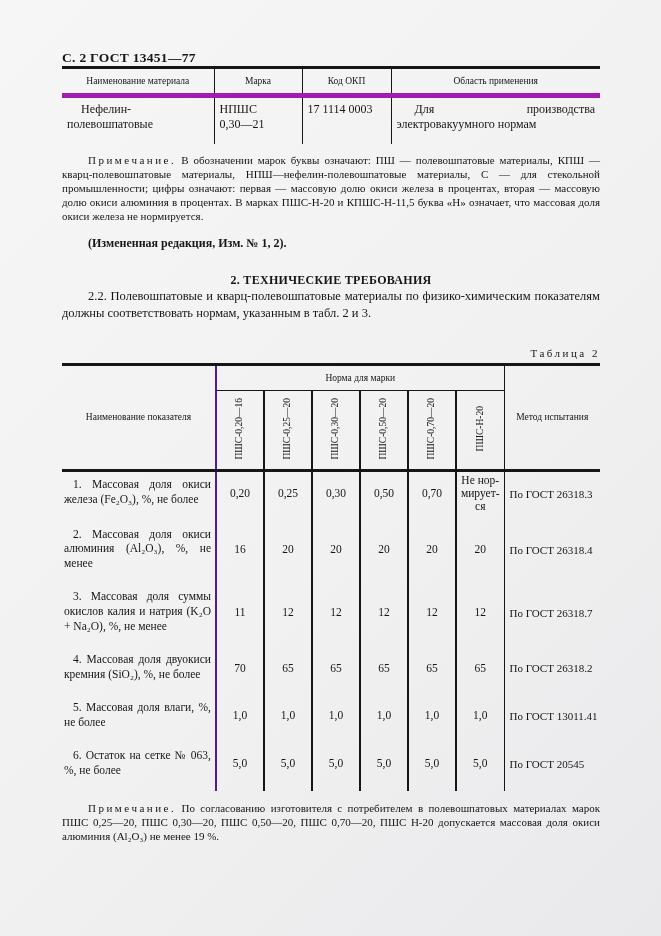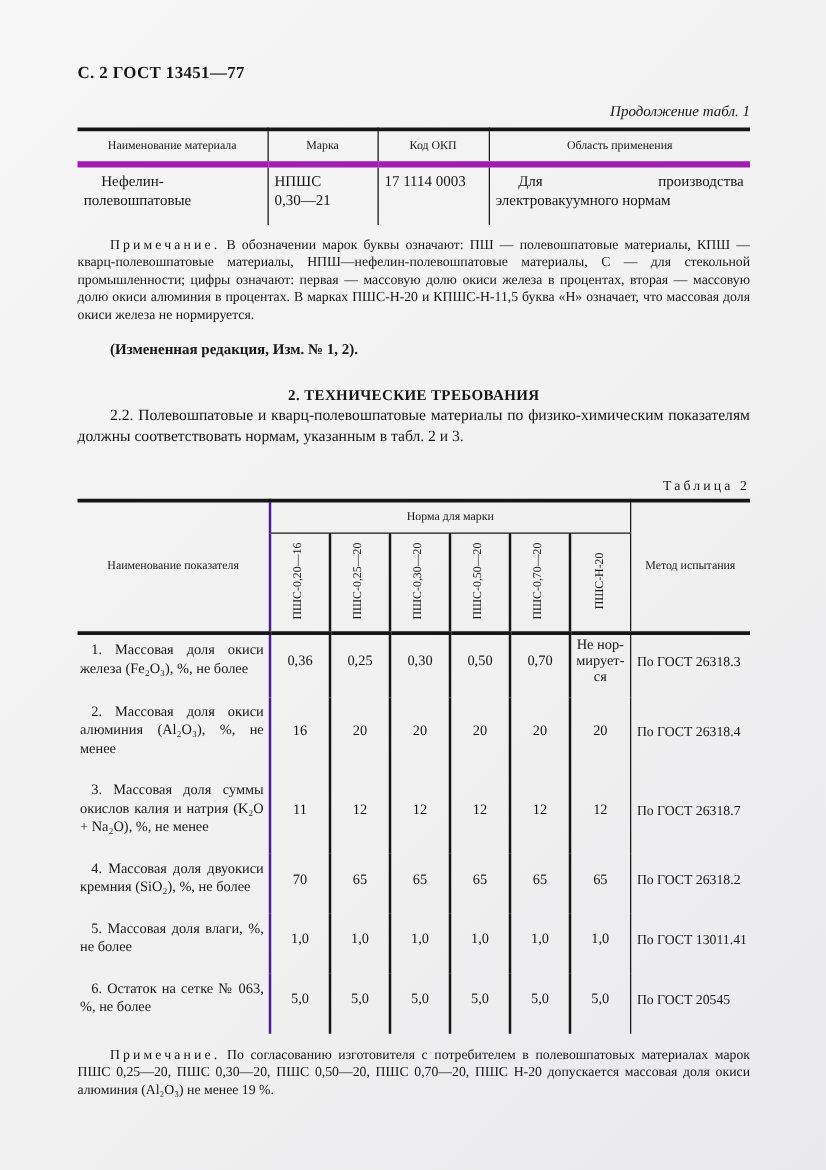--- a/index.html
+++ b/index.html
@@ -55,21 +55,20 @@
   .t2 td.method { vertical-align: middle; padding: 2px 2px 8px 5px; font-size: 11px; white-space: nowrap; }
   .note2 { margin-top: 10px; }
 </style>
 </head>
 <body>
 
 <div class="content">
 
   <div class="running-header">С. 2 ГОСТ 13451—77</div>
 
-  <div class="continuation">Продолжение табл. 1</div>
 
   <table class="t1">
     <colgroup>
         <col style="width:152px">
         <col style="width:88px">
         <col style="width:89px">
         <col style="width:209px">
       </colgroup>
     <thead>
       <tr>
@@ -124,21 +123,21 @@
         <th class="mark-h m1"><span class="vert">ПШС-0,25—20</span></th>
         <th class="mark-h m2"><span class="vert">ПШС-0,30—20</span></th>
         <th class="mark-h m3"><span class="vert">ПШС-0,50—20</span></th>
         <th class="mark-h m4"><span class="vert">ПШС-0,70—20</span></th>
         <th class="mark-h m5"><span class="vert">ПШС-Н-20</span></th>
       </tr>
     </thead>
     <tbody>
       <tr>
         <td class="rname">1. Массовая доля окиси железа (Fe₂O₃), %, не более</td>
-        <td class="val m0">0,36</td>
+        <td class="val m0">0,20</td>
         <td class="val m1">0,25</td>
         <td class="val m2">0,30</td>
         <td class="val m3">0,50</td>
         <td class="val m4">0,70</td>
         <td class="val m5">Не нор­мирует­ся</td>
         <td class="method method-col">По ГОСТ 26318.3</td>
       </tr>
       <tr>
         <td class="rname">2. Массовая доля окиси алюминия (Al₂O₃), %, не менее</td>
         <td class="val m0">16</td>

